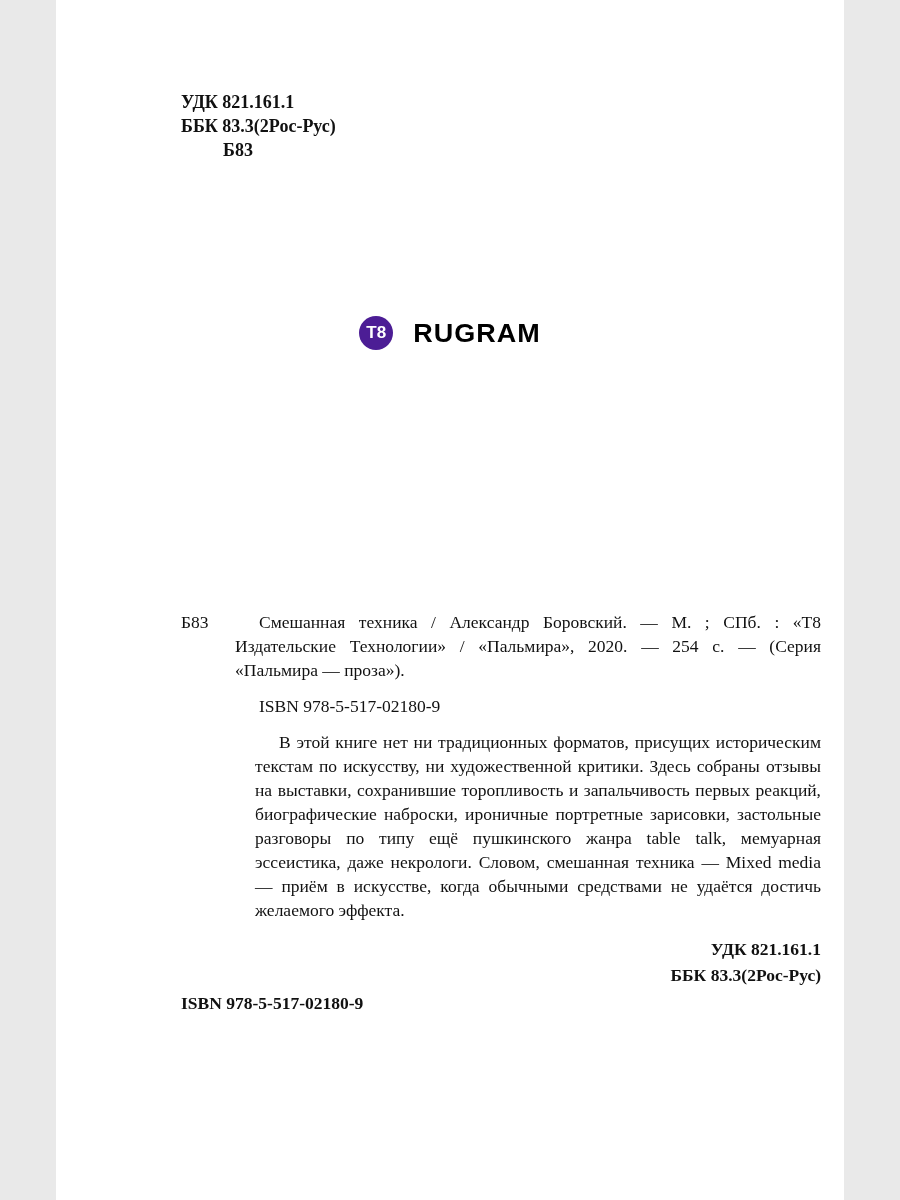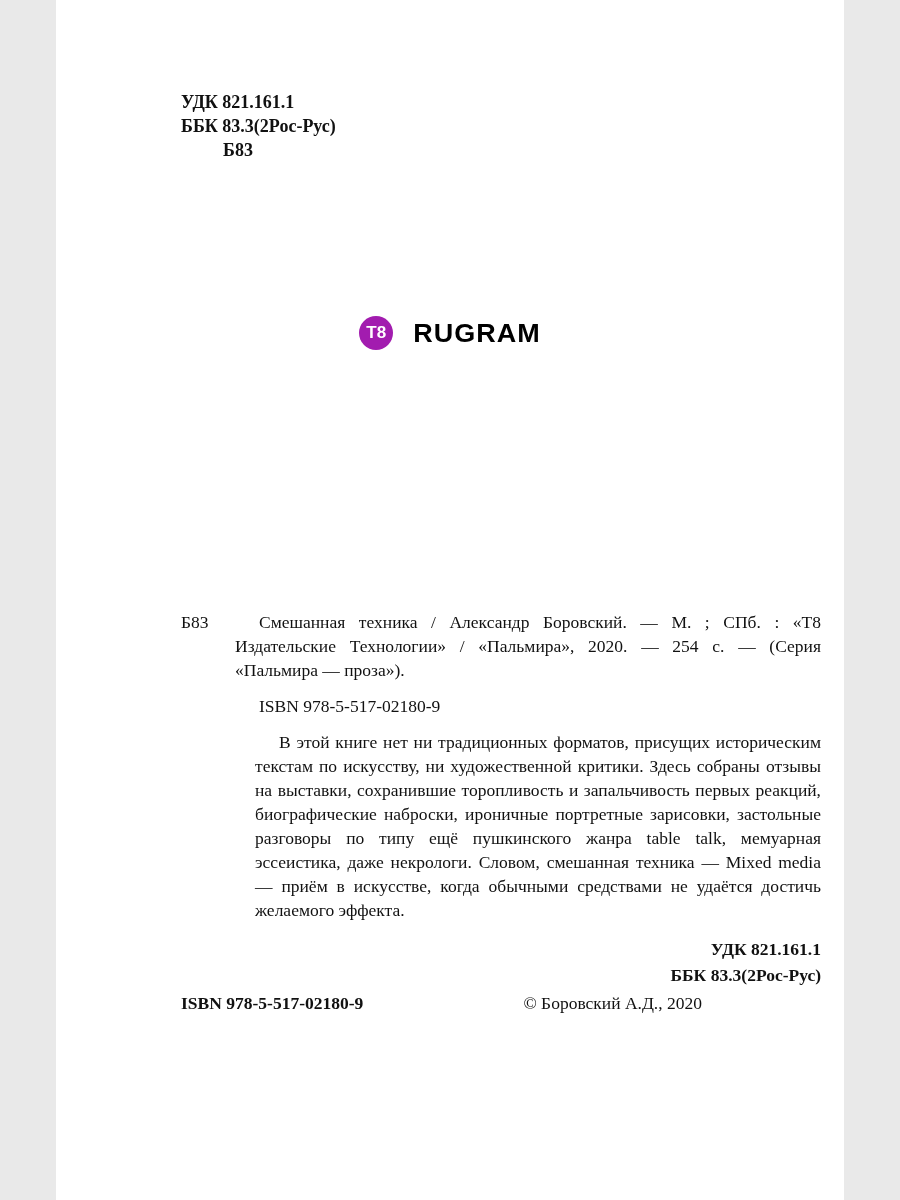--- a/index.html
+++ b/index.html
@@ -36,21 +36,21 @@
     left: 0;
     right: 0;
     top: 316px;
     display: flex;
     justify-content: center;
     align-items: center;
   }
   .logo-badge {
     width: 34px;
     height: 34px;
-    background: #a21caf;
+    background: #4c1d95;
     border-radius: 50%;
     color: #ffffff;
     display: flex;
     align-items: center;
     justify-content: center;
     font-family: "Liberation Sans", "DejaVu Sans", sans-serif;
     font-weight: bold;
     font-size: 17px;
     letter-spacing: 0;
     margin-right: 20px;
@@ -156,17 +156,16 @@
     <p class="annotation">В этой книге нет ни традиционных форматов, присущих историческим текстам по искусству, ни художественной критики. Здесь собраны отзывы на выставки, сохранившие торопливость и запальчивость первых реакций, биографические наброски, ироничные портретные зарисовки, застольные разговоры по типу ещё пушкинского жанра table talk, мемуарная эссеистика, даже некрологи. Словом, смешанная техника — Mixed media — приём в искусстве, когда обычными средствами не удаётся достичь желаемого эффекта.</p>
     <div class="codes-right">
       <div>УДК 821.161.1</div>
       <div>ББК 83.3(2Рос-Рус)</div>
     </div>
   </div>
 
   <div class="bottom-block">
     <div class="isbn-bottom">ISBN 978-5-517-02180-9</div>
     <div class="copyright-col">
-      <div>© Боровский А.Д., 2020</div>
     </div>
   </div>
 
 </div>
 
 </body></html>

